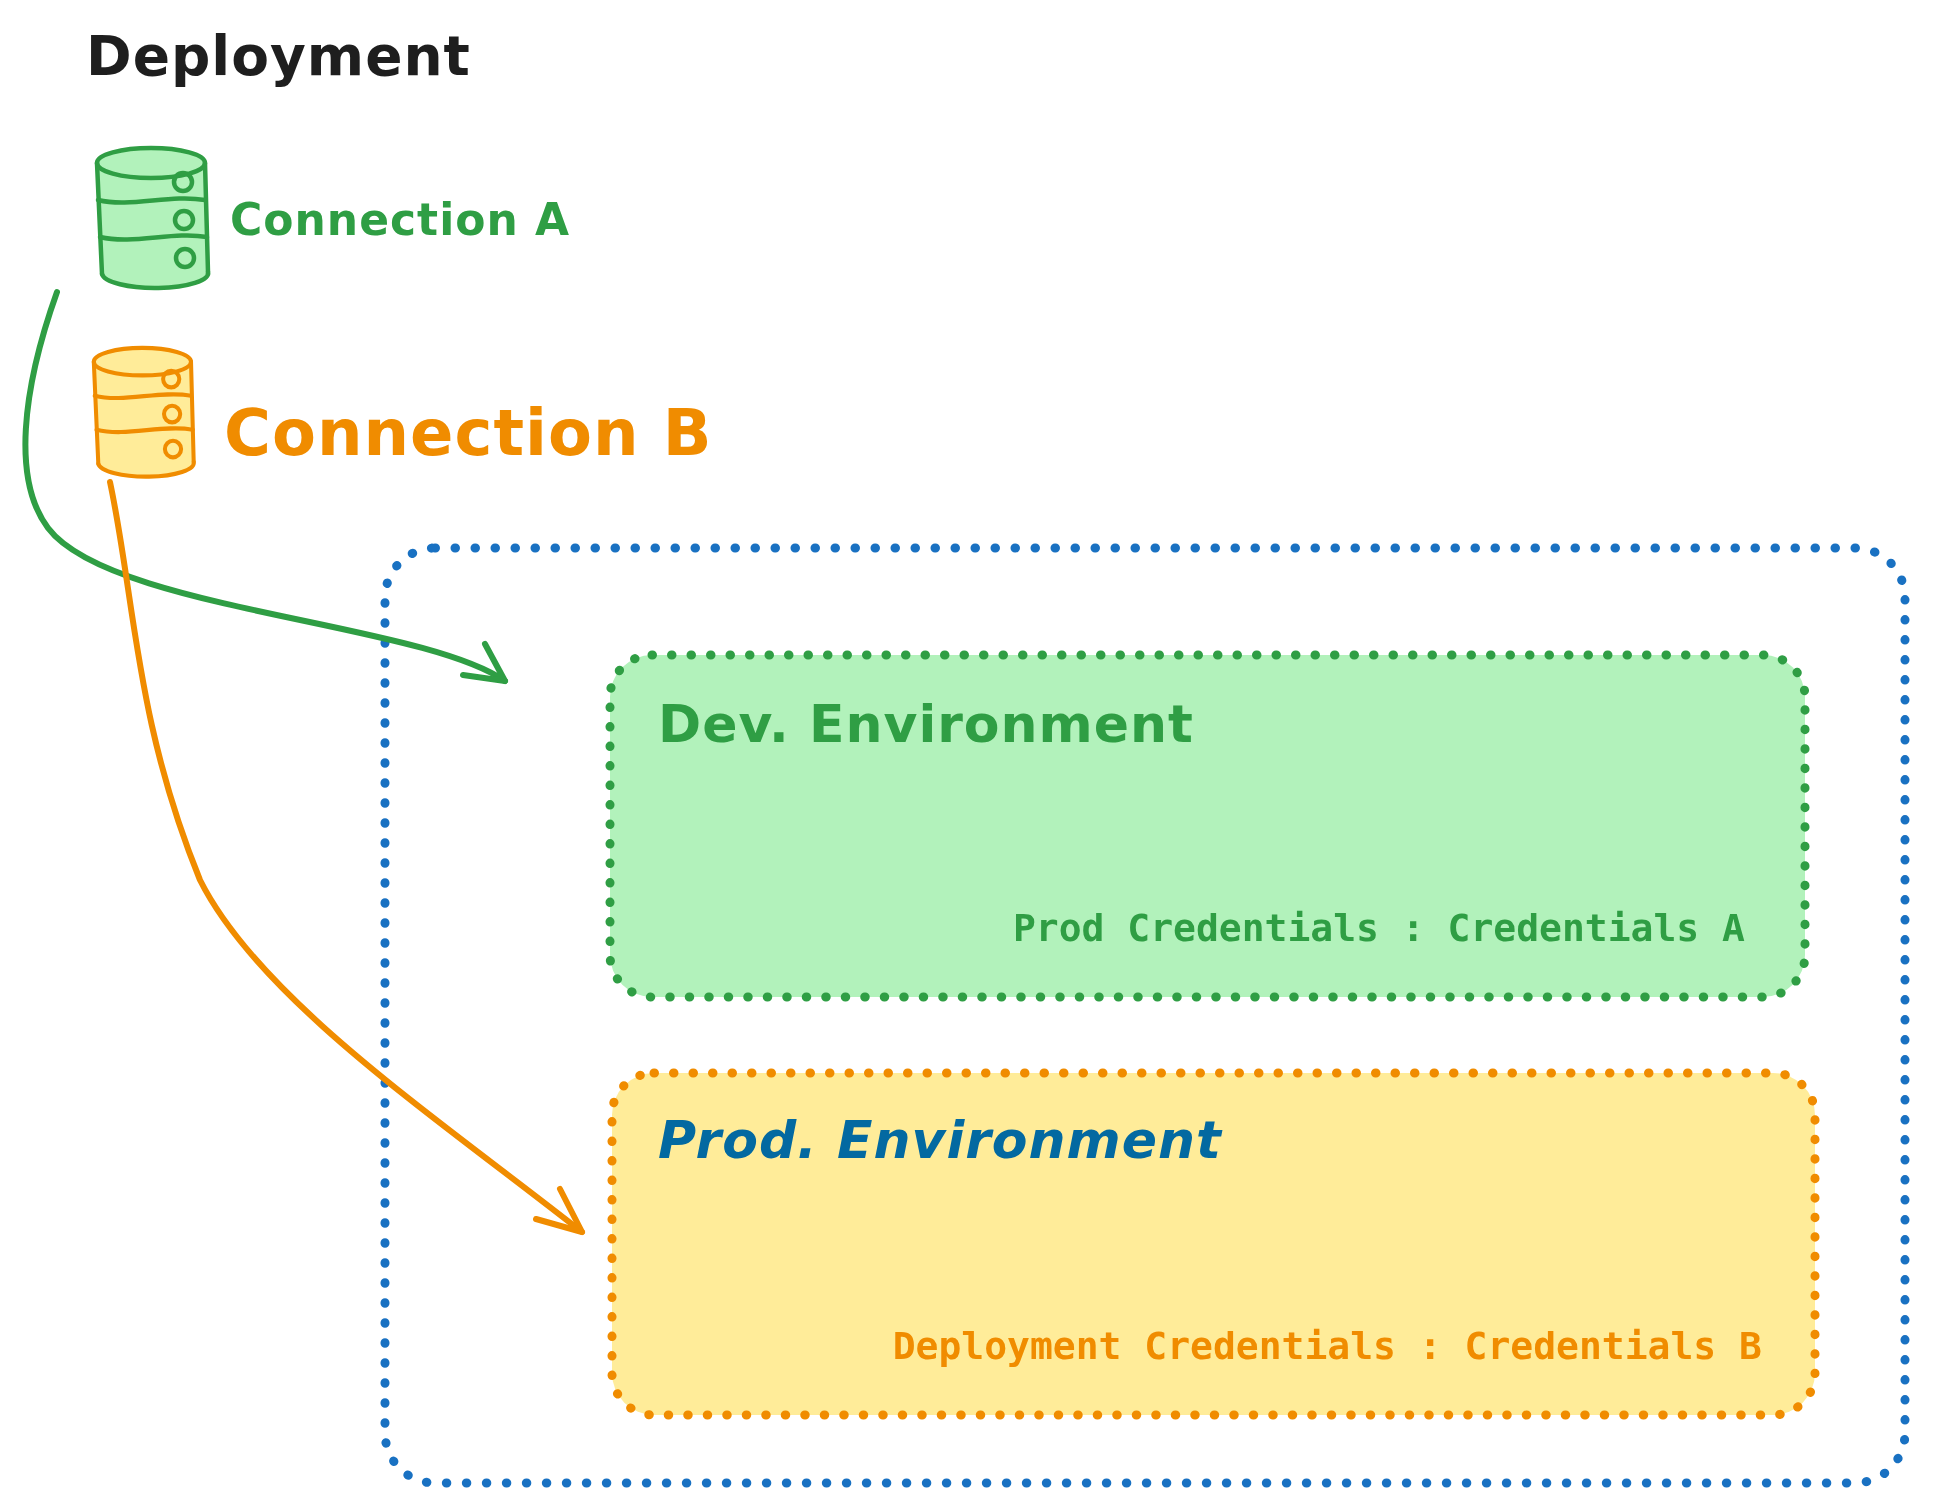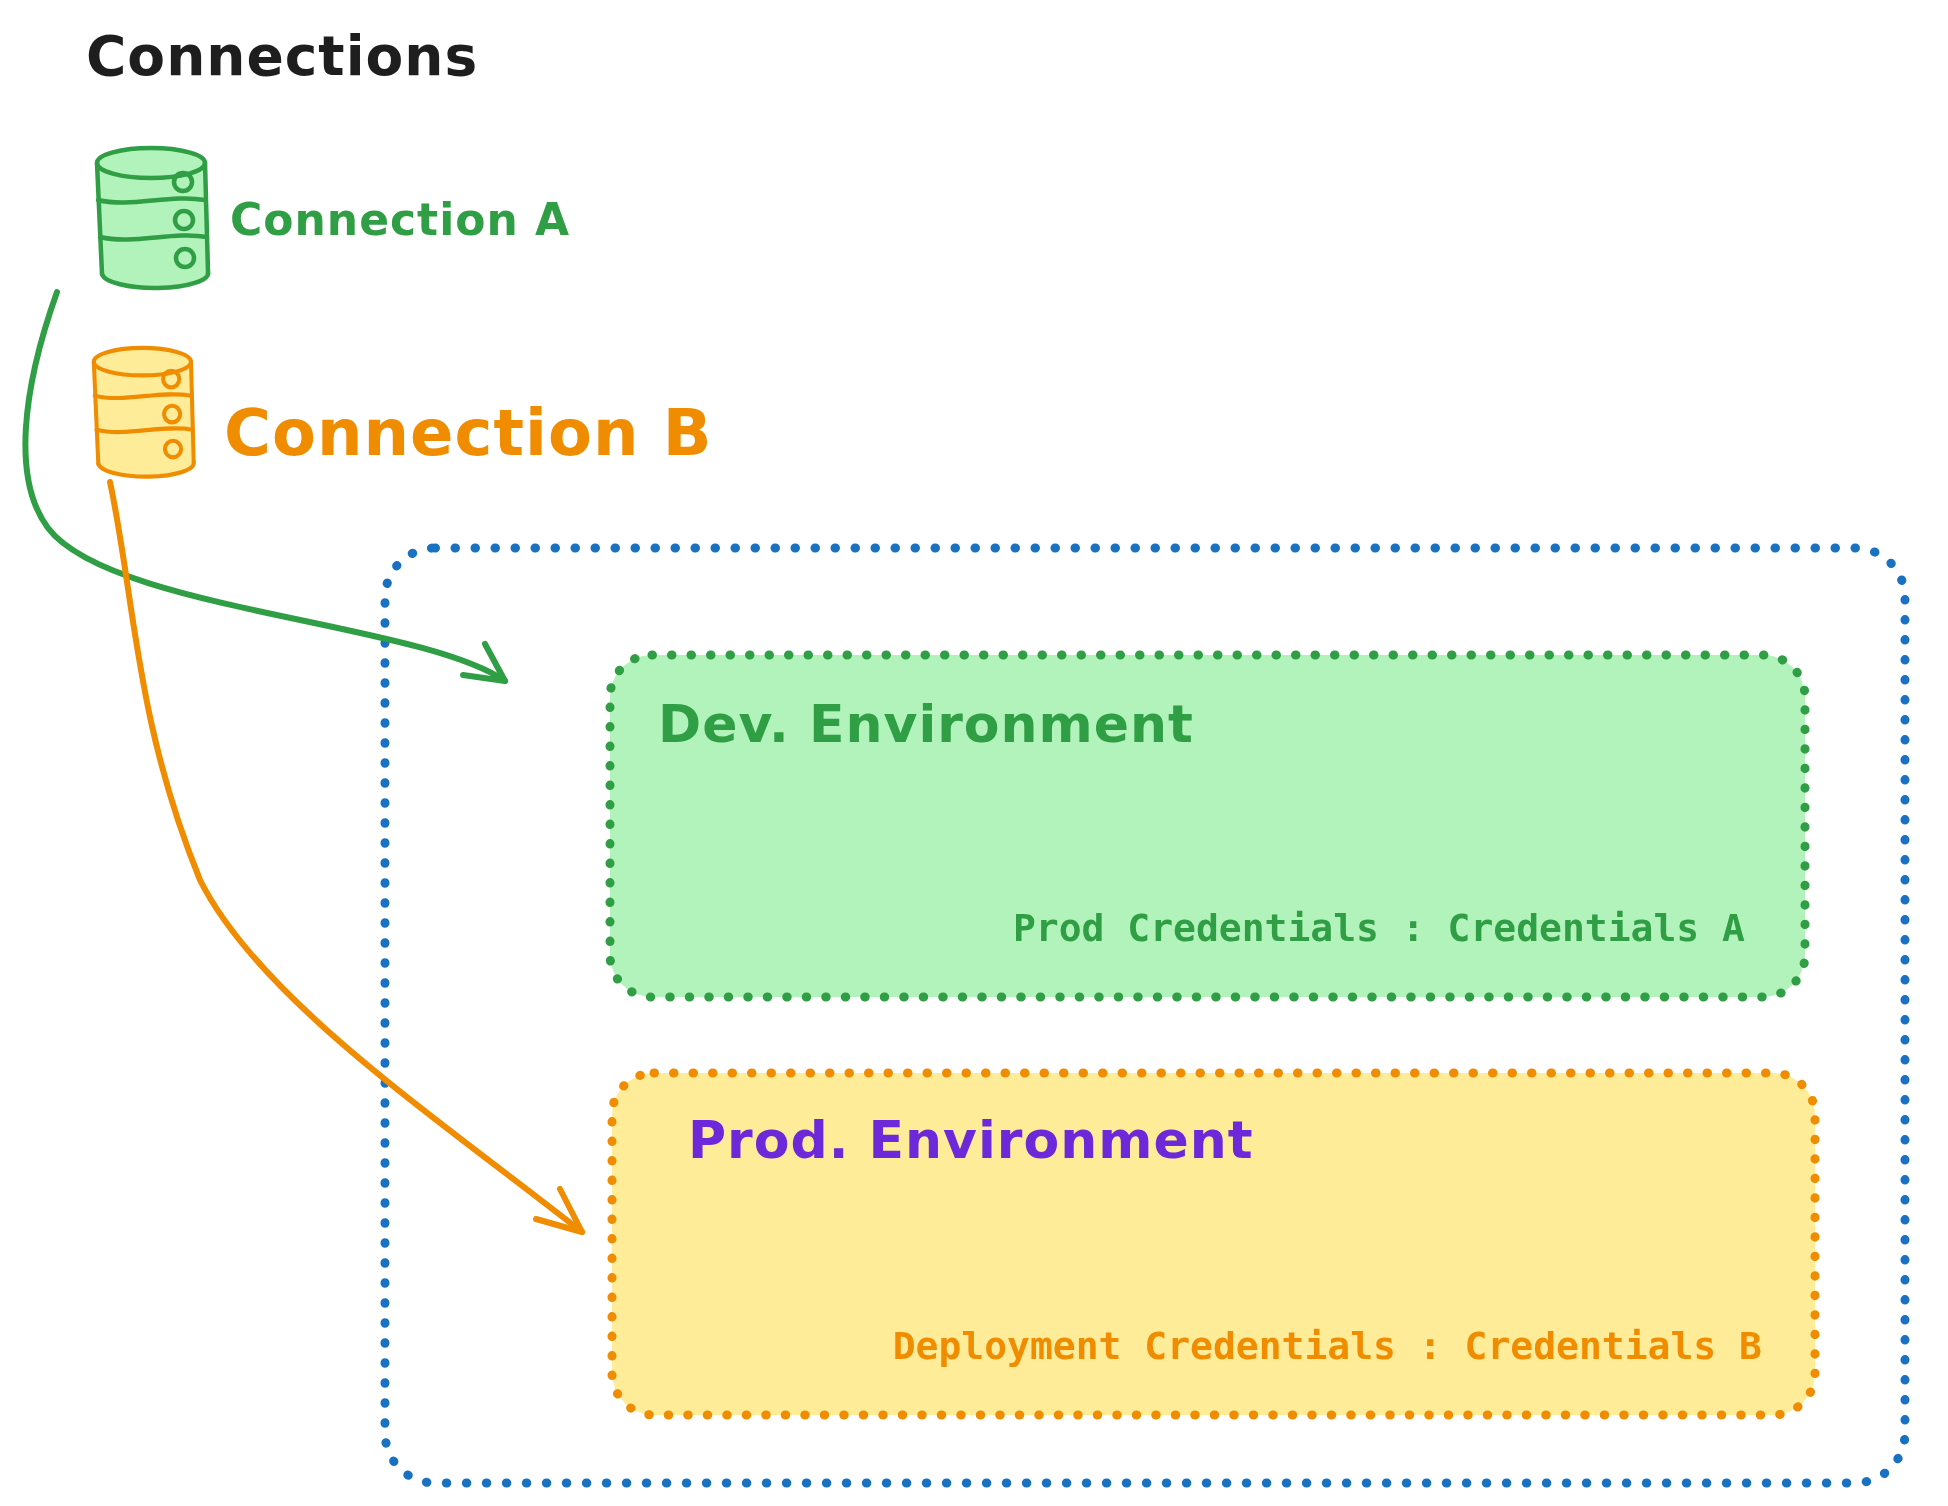--- a/index.html
+++ b/index.html
@@ -13,21 +13,21 @@
   #shapes{position:absolute;left:0;top:0;}
   .txt{position:absolute;white-space:pre;font-weight:700;}
   .hand{font-family:"DejaVu Sans", sans-serif;letter-spacing:1px;}
   .mono{font-family:"DejaVu Sans Mono","Liberation Mono",monospace;letter-spacing:0;}
   #title-connections{left:86px;top:24px;font-size:55px;color:#1e1e1e;}
   #label-conn-a{left:230px;top:194px;font-size:44px;color:#2f9e44;}
   #label-conn-b{left:224px;top:396px;font-size:64px;color:#f08c00;}
   #title-project{left:1528px;top:420px;font-size:60px;color:#1971c2;}
   #dev-title{left:658px;top:694px;font-size:52px;color:#2f9e44;}
   #dev-cred{right:203px;top:906px;font-size:38px;color:#2f9e44;}
-  #prod-title{left:688px;top:1110px;font-size:52px;color:#6d28d9;}
+  #prod-title{left:658px;top:1110px;font-size:52px;color:#0369a1;font-style:italic;}
   #prod-cred{right:186px;top:1324px;font-size:38px;color:#f08c00;margin-left:19px;}
 
   .stroke-green{stroke:#2f9e44;}
   .stroke-orange{stroke:#f08c00;}
   .fill-green{fill:#b2f2bb;}
   .fill-orange{fill:#ffec99;}
   .db-line{fill:none;stroke-width:4.5;stroke-linecap:round;stroke-linejoin:round;}
   .arrow{fill:none;stroke-width:6;stroke-linecap:round;stroke-linejoin:round;}
 </style>
 </head>
@@ -73,21 +73,21 @@
       <path class="arrow stroke-green" d="M57 292 C22 390, 12 480, 48 528 C110 610, 420 622, 505 681"></path>
       <path class="arrow stroke-green" d="M485 644 L505 681 L463 675"></path>
     </g>
 
     <g>
       <path class="arrow stroke-orange" d="M110 482 C135 600, 135 720, 200 880 C260 1000, 440 1120, 582 1232"></path>
       <path class="arrow stroke-orange" d="M560 1189 L582 1232 L536 1219"></path>
     </g>
   </svg>
 
-  <div id="title-connections" class="txt hand">Connections</div>
+  <div id="title-connections" class="txt hand">Deployment</div>
 
   <div id="label-conn-a" class="txt hand">Connection A</div>
 
   <div id="label-conn-b" class="txt hand">Connection B</div>
 
 
   <div id="dev-title" class="txt hand">Dev. Environment</div>
 
   <div id="dev-cred" class="txt mono">Prod Credentials : Credentials A</div>
 

